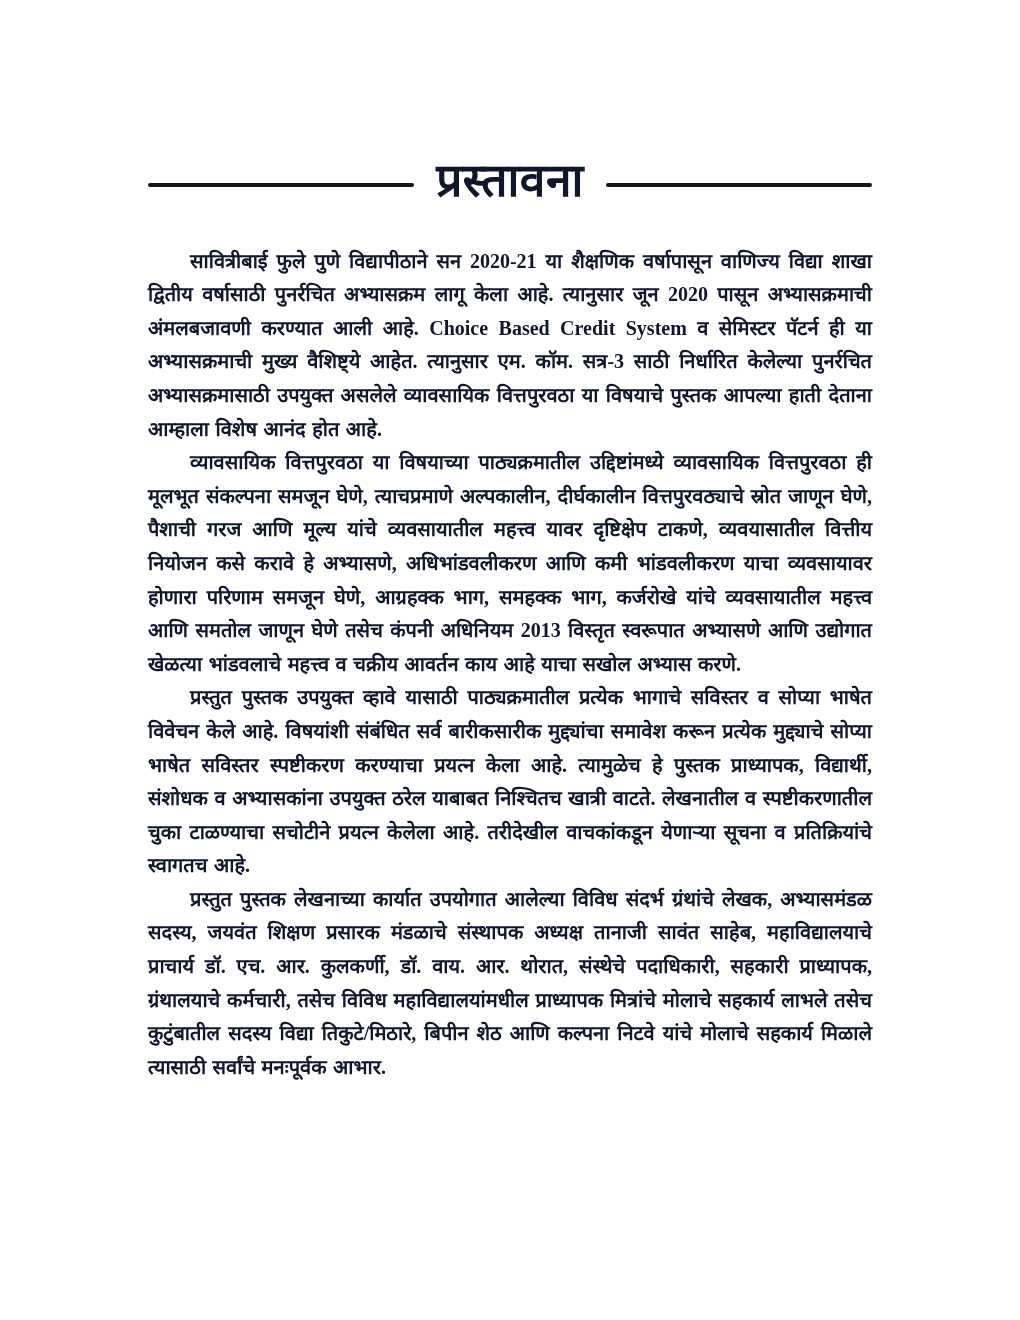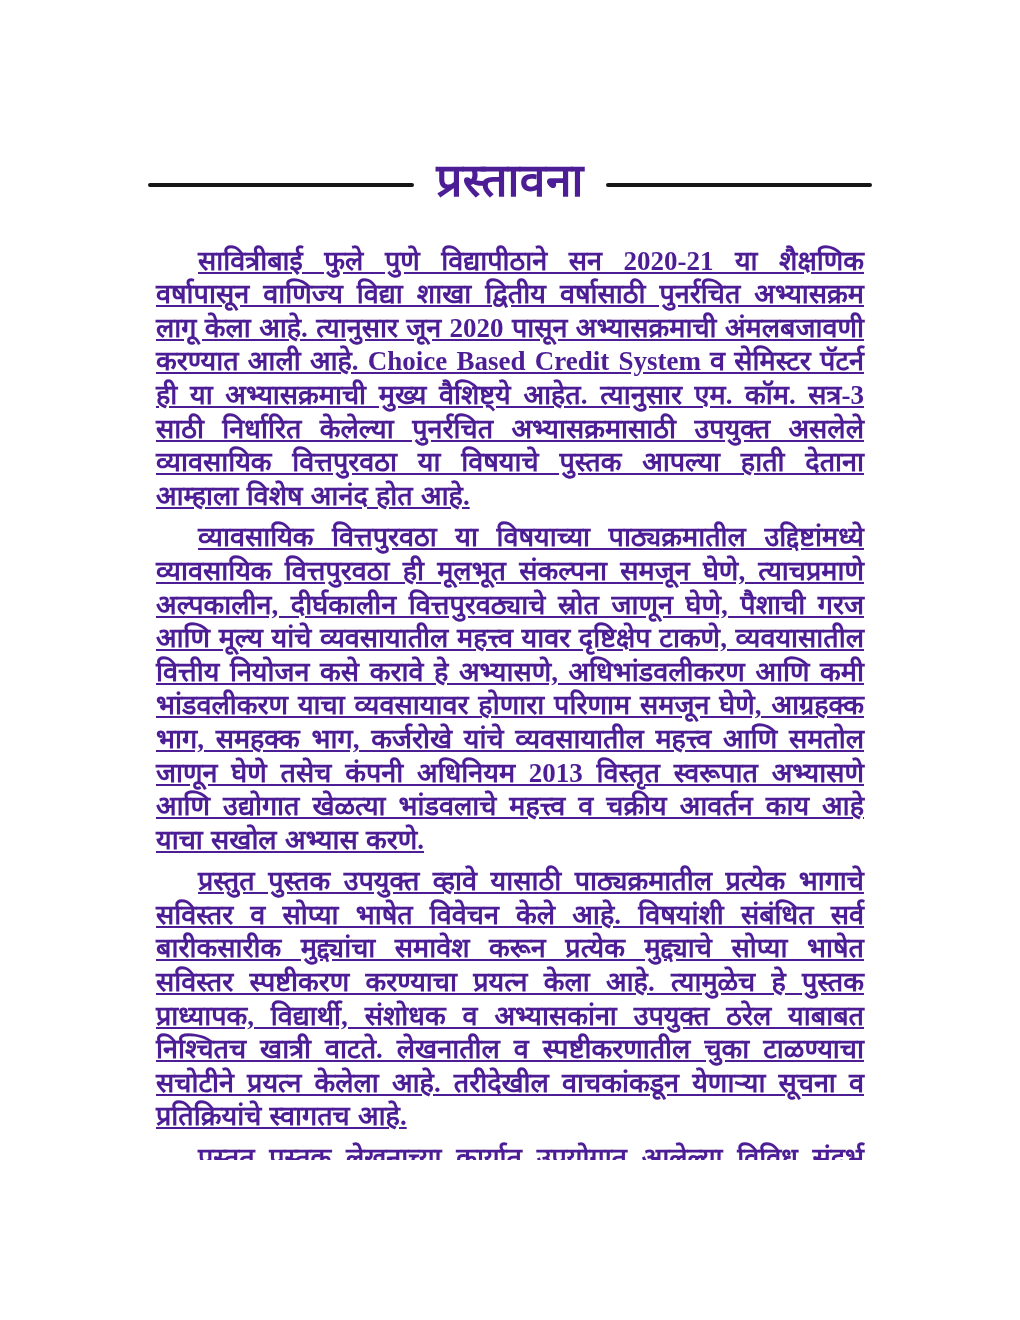--- a/index.html
+++ b/index.html
@@ -7,21 +7,21 @@
     padding: 0;
     background: #ffffff;
   }
   .page {
     position: relative;
     width: 1020px;
     height: 1160px;
     background: #ffffff;
     overflow: hidden;
     font-family: "Liberation Serif", "DejaVu Serif", serif;
-    color: #4c1d95;
+    color: #0f172a;
   }
   .content {
     position: absolute;
     left: 148px;
     top: 160px;
     width: 724px;
   }
   .title-row {
     display: flex;
     align-items: center;
@@ -38,28 +38,27 @@
     flex: 0 0 auto;
     font-size: 46px;
     line-height: 1.1;
     font-weight: 700;
     letter-spacing: 0.5px;
     white-space: nowrap;
     padding: 0 6px;
     transform: translateY(-4px);
   }
   .body-text p {
-    margin: 8px;
-    font-size: 27px;
+    margin: 0;
+    font-size: 20px;
     line-height: 33.6px;
     font-weight: 700;
     text-align: justify;
     text-indent: 42px;
     word-spacing: 1.5px;
-    text-decoration: underline;
   }
 </style>
 </head>
 <body>
 
 <div class="page">
   <div class="content">
 
     <div class="title-row">
       <span class="rule"></span>

